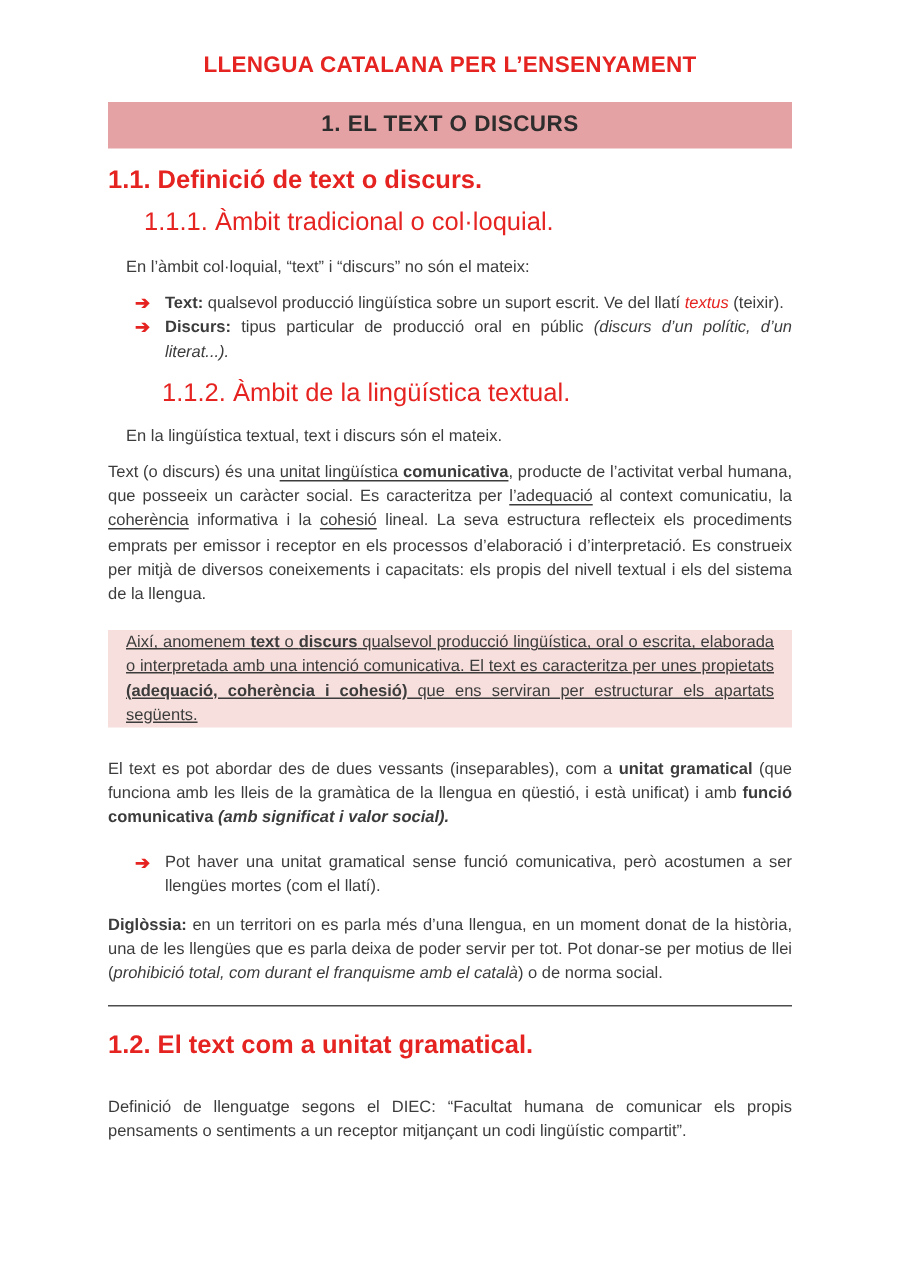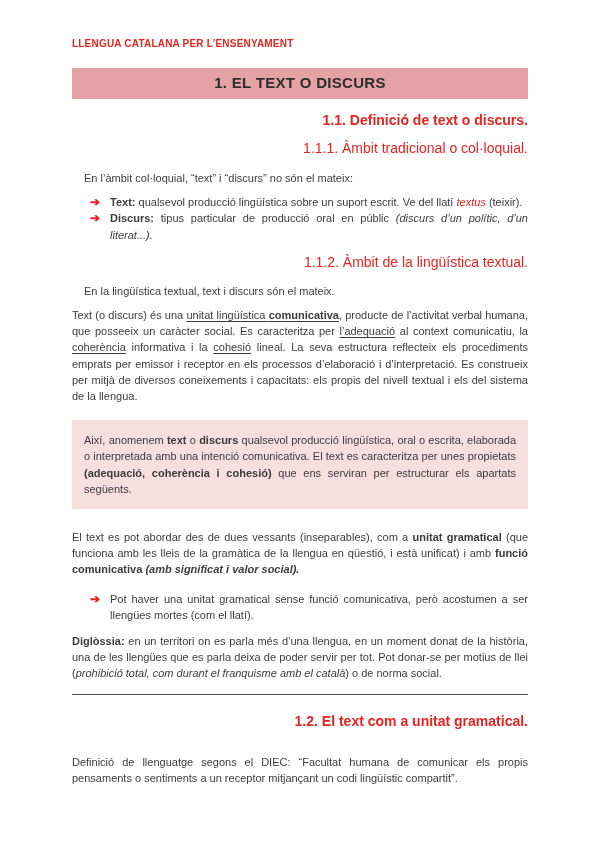--- a/index.html
+++ b/index.html
@@ -10,29 +10,29 @@
     --rule-color:#4d4d4d;
   }
   html,body{margin:0;padding:0;background:#fff;}
   .page{
     width:600px;height:848px;box-sizing:border-box;
     padding:38px 72px 0 72px;overflow:hidden;background:#fff;
     font-family:"Liberation Sans",sans-serif;
     font-size:11px;line-height:16.2px;color:var(--body-text);
   }
   .doc-header{
-    color:var(--accent-red);
-    font-weight:bold;font-size:10px;line-height:12px;letter-spacing:.2px;
+    text-align:center;color:var(--accent-red);
+    font-weight:bold;font-size:15px;line-height:12px;letter-spacing:.2px;
   }
   .banner{
     margin-top:18px;height:31px;background:var(--banner-bg);
     display:flex;align-items:center;justify-content:center;
   }
   .banner-title{font-weight:bold;color:#2d2d2d;font-size:15px;letter-spacing:.3px;}
-  .h-red{color:var(--accent-red);font-size:14px;line-height:14px;text-align:right;}
+  .h-red{color:var(--accent-red);font-size:17px;line-height:14px;}
   .h-bold{font-weight:bold;}
   .h-sub{margin-left:36px;font-weight:normal;}
   .m-h11{margin-top:14px;}
   .m-h111{margin-top:14px;margin-left:24px;}
   .m-intro{margin-top:15px;}
   .m-bullets1{margin-top:8px;}
   .m-h112{margin-top:12px;}
   .m-p2{margin-top:14px;}
   .m-p3{margin-top:8px;}
   .m-box{margin-top:16px;}
@@ -45,21 +45,21 @@
   .para{text-align:justify;}
   .para-left{text-align:left;padding-left:12px;}
   .bullet{display:flex;}
   .bullet + .bullet{margin-top:0px;}
   .arrow{
     flex:0 0 20px;margin-left:18px;color:var(--accent-red);
     font-weight:bold;font-size:12px;
   }
   .btext{flex:1;text-align:justify;}
   .hl-box{
-    background:var(--box-bg);padding:12px 12px;text-align:justify;
+    background:var(--box-bg);padding:0 12px;text-align:justify;text-decoration:underline;
   }
   .divider{
     border:none;border-top:1.2px solid var(--rule-color);margin:0;
   }
   .divider-wrap{height:2px;}
   
   .b{font-weight:bold;}
   .i{font-style:italic;}
   .u{text-decoration:underline;text-underline-offset:2px;}
   .r{color:var(--accent-red);}

